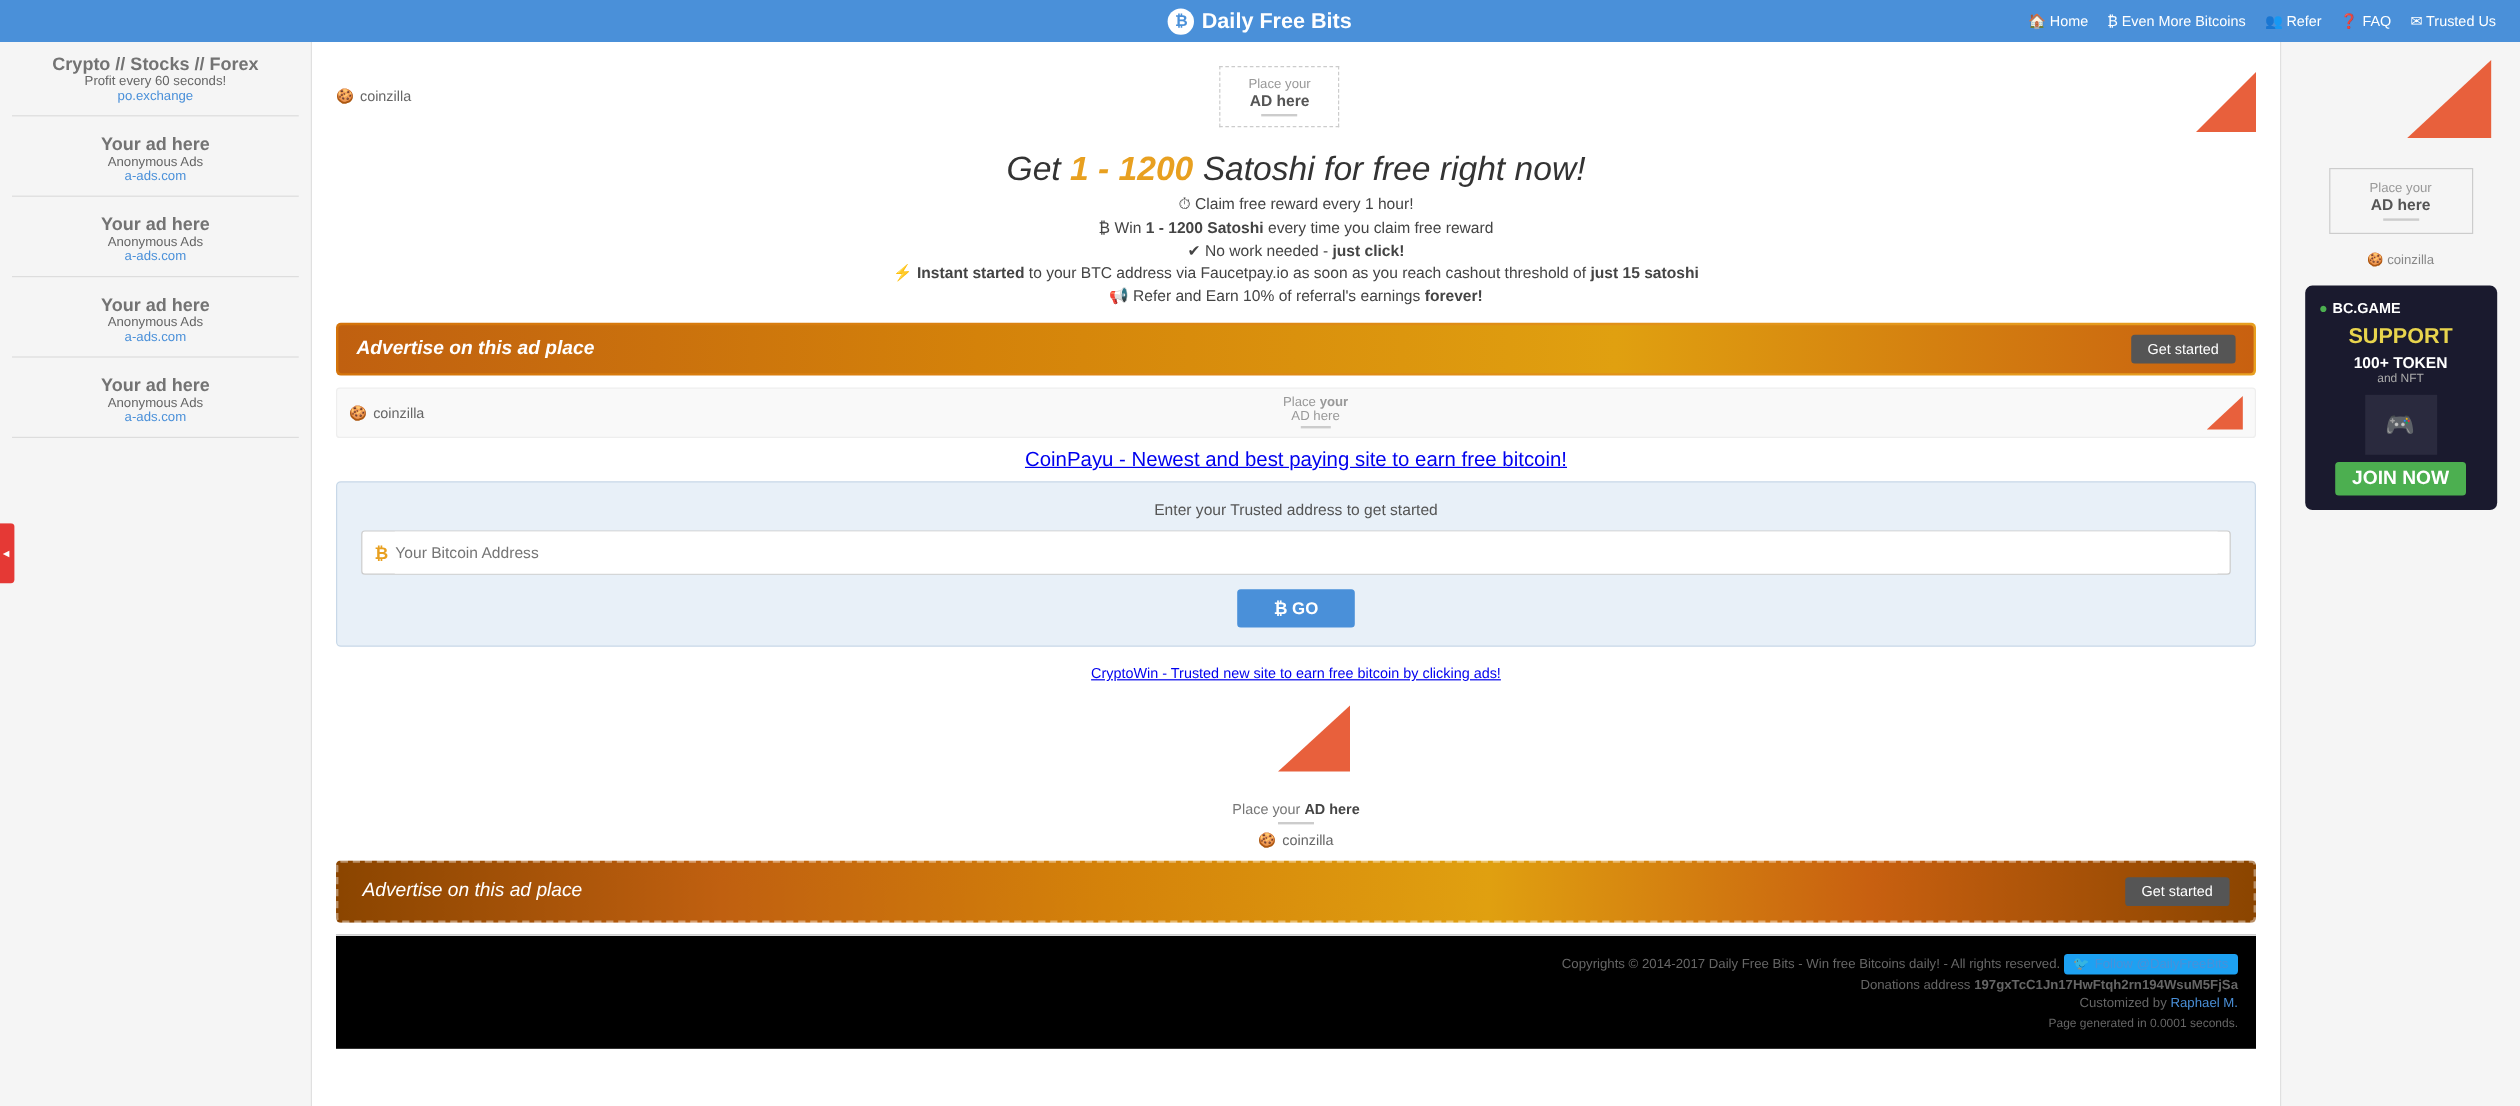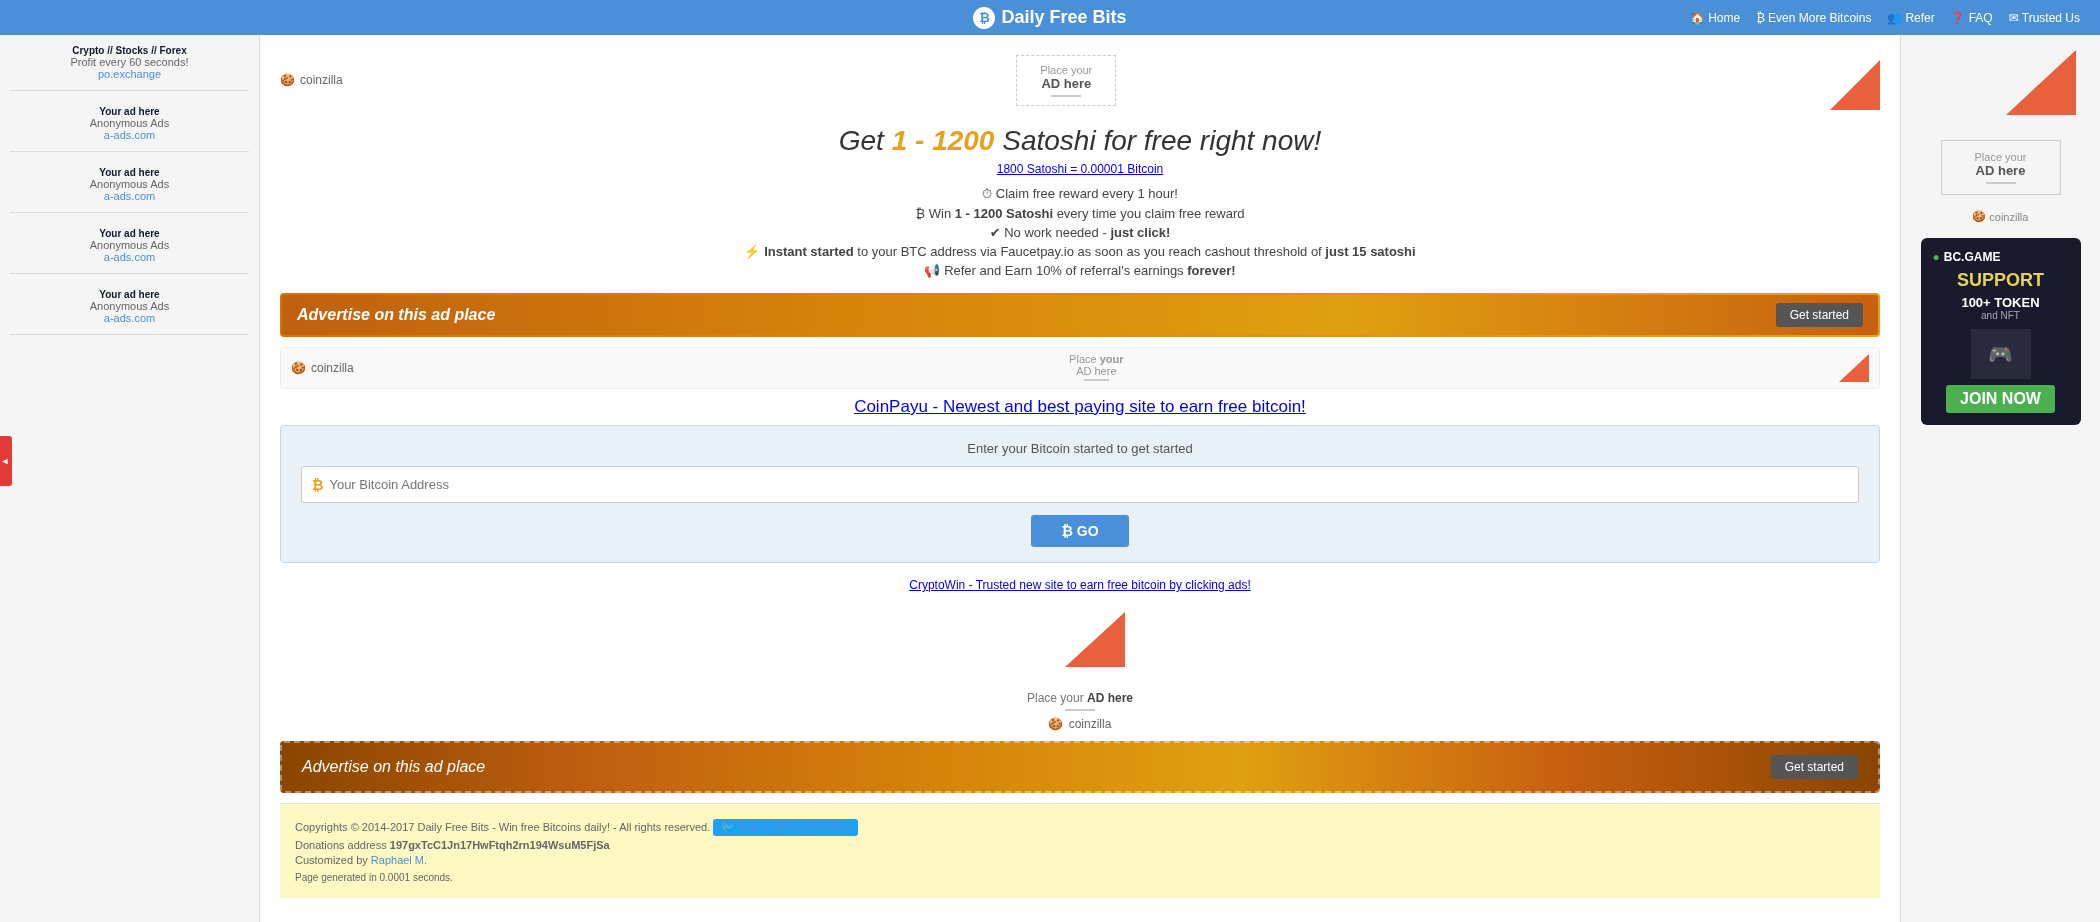--- a/index.html
+++ b/index.html
@@ -65,22 +65,22 @@
       border-right: 1px solid #e0e0e0;
     }
     .sidebar-ad-block {
       margin-bottom: 15px;
       text-align: center;
       padding-bottom: 10px;
       border-bottom: 1px solid #ddd;
     }
     .sidebar-ad-block a {
       display: block;
-      font-size: 10px;
-      color: #0f172a;
+      font-size: 15px;
+      color: #737373;
       text-decoration: none;
       font-weight: bold;
     }
     .sidebar-ad-block .ad-sub {
       font-size: 11px;
       color: #666;
     }
     .sidebar-ad-block .ad-site {
       font-size: 11px;
       color: #4a90d9;
@@ -273,26 +273,26 @@
     
     .bottom-coinzilla {
       display: flex;
       flex-direction: column;
       align-items: center;
       margin: 10px 0;
     }
 
     
     #footer {
-      text-align: left;
+      text-align: right;
       padding: 15px;
       font-size: 11px;
       color: #666;
       border-top: 1px solid #ddd;
-      background: #fef9c3;
+      background: #000000;
     }
     #footer .donations {
       margin: 3px 0;
     }
     #footer a { color: #4a90d9; text-decoration: none; }
     .twitter-btn {
       display: inline-flex;
       align-items: center;
       gap: 4px;
       background: #1da1f2;
@@ -513,23 +513,20 @@
         <div class="coinzilla-triangle"></div>
       </div>
     </div>
 
     <div id="hero">
       <h1>
         <span>Get</span>
         <span class="amount">1 - 1200</span>
         <span>Satoshi for free right now!</span>
       </h1>
-      <div class="btc-value">
-        <a href="#">1800 Satoshi = 0.00001 Bitcoin</a>
-      </div>
       <ul class="features-list">
         <li>⏱ Claim free reward every 1 hour!</li>
         <li>₿ Win <strong>1 - 1200 Satoshi</strong> every time you claim free reward</li>
         <li>✔ No work needed - <strong>just click!</strong></li>
         <li>⚡ <strong>Instant started</strong> to your BTC address via Faucetpay.io as soon as you reach cashout threshold of <strong>just 15 satoshi</strong></li>
         <li>📢 Refer and Earn 10% of referral's earnings <strong>forever!</strong></li>
       </ul>
     </div>
 
     <div class="mid-ad-block">
@@ -551,21 +548,21 @@
         Place <strong>your</strong><br>AD here<br><div style="width:25px;height:2px;background:#ccc;margin:2px auto;"></div>
       </div>
       <div class="small-triangle"></div>
     </div>
 
     <div class="coinpayu-link">
       <a href="#">CoinPayu - Newest and best paying site to earn free bitcoin!</a>
     </div>
 
     <div id="input-section">
-      <div class="input-label">Enter your Bitcoin started to get started</div>
+      <div class="input-label">Enter your Trusted address to get started</div>
       <div class="btc-input-wrapper">
         <span class="btc-symbol">₿</span>
         <input type="text" placeholder="Your Bitcoin Address" style="">
       </div>
       <button class="go-btn">₿ GO</button>
     </div>
 
     <div class="cryptowin-link">
       <a href="#">CryptoWin - Trusted new site to earn free bitcoin by clicking ads!</a>
     </div>

